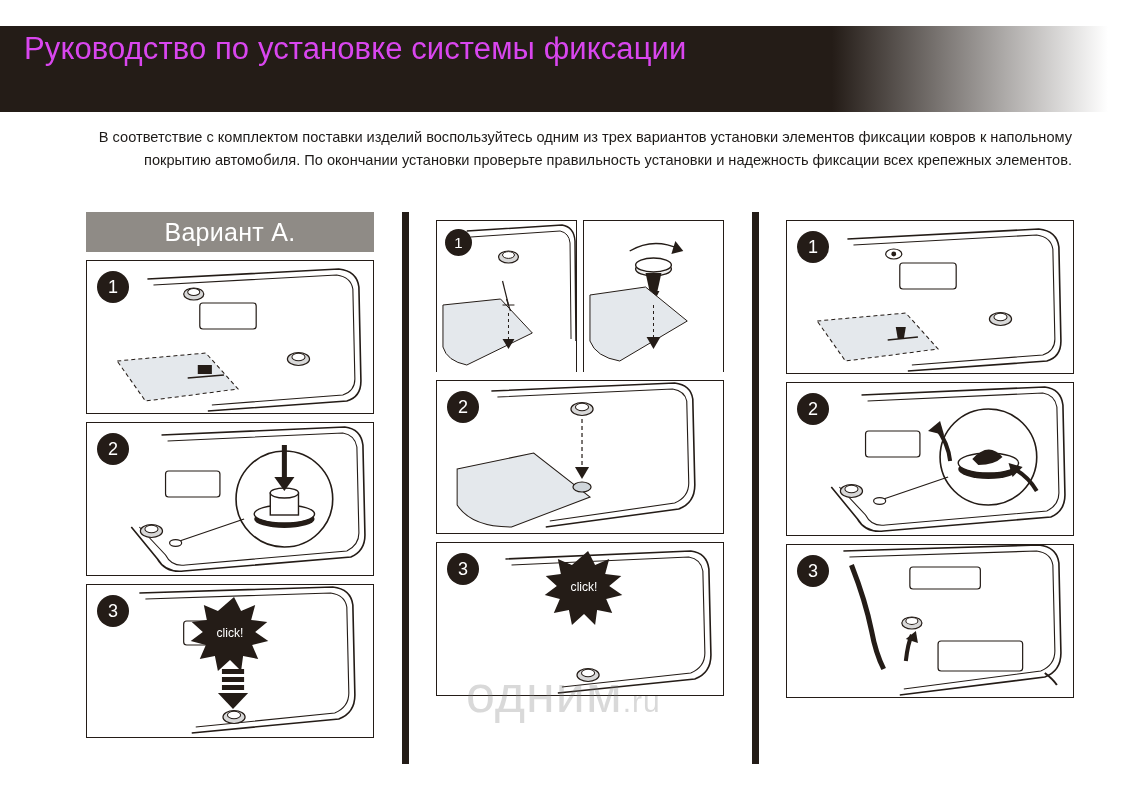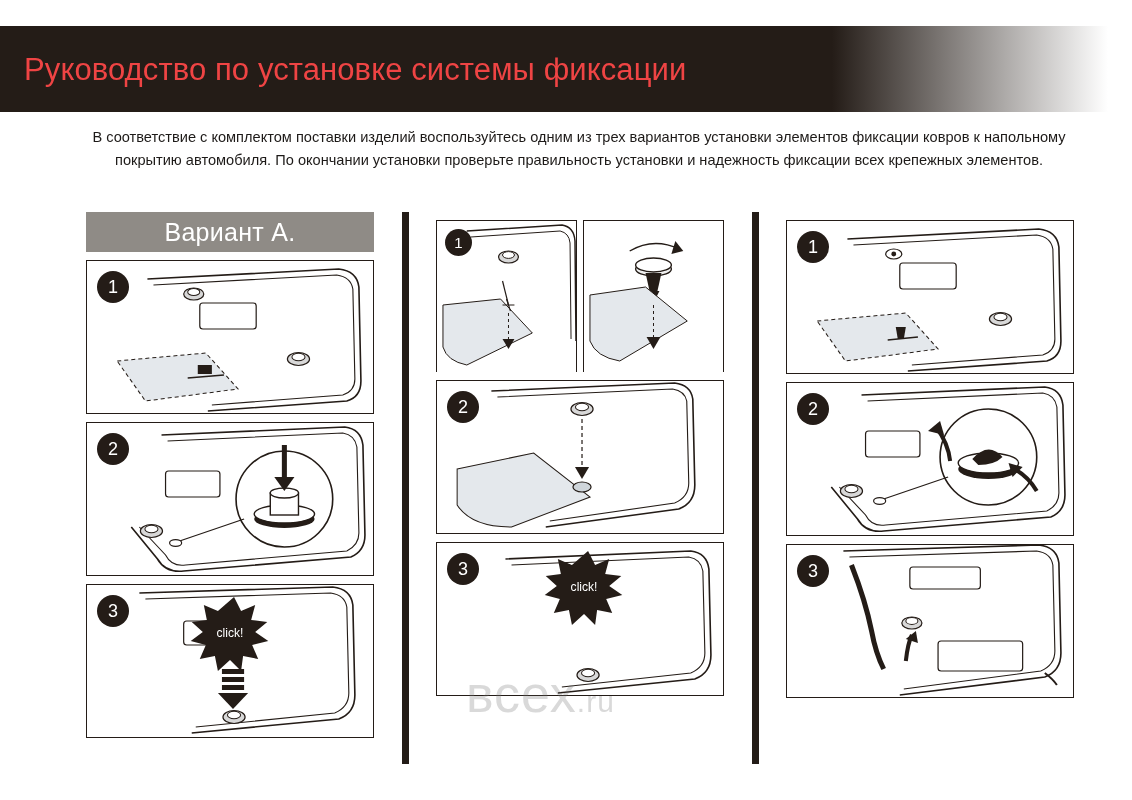--- a/index.html
+++ b/index.html
@@ -21,22 +21,22 @@
     left: 0;
     top: 26px;
     width: 1132px;
     height: 86px;
     background: #241c17;
     overflow: hidden;
   }
   .banner-title {
     position: absolute;
     left: 24px;
-    top: 26px;
-    color: #ef4444;
+    top: 5px;
+    color: #d946ef;
     font-size: 31px;
     font-weight: normal;
     letter-spacing: 0.1px;
     white-space: nowrap;
   }
   .banner-fade {
     position: absolute;
     right: 0;
     top: 0;
     width: 300px;
@@ -46,21 +46,21 @@
 
   
   .intro {
     position: absolute;
     left: 86px;
     top: 126px;
     width: 986px;
     font-size: 14.6px;
     line-height: 23px;
     color: #1d1a18;
-    text-align: center;
+    text-align: right;
   }
 
   
   .columns {
     position: absolute;
     left: 86px;
     top: 212px;
     width: 996px;
     height: 552px;
     display: flex;
@@ -353,14 +353,14 @@
         <path d="M118 116 Q120 98 124 90" fill="none" stroke="#241c17" stroke-width="4"></path>
         <path d="M118 94 L128 86 L130 98 Z" fill="#241c17"></path>
         <path d="M256 128 Q264 134 268 140" fill="none" stroke="#241c17" stroke-width="2"></path>
       </svg>
       <div class="step-badge">3</div>
     </div>
   </div>
 </div>
 
 <div class="watermark">
-  <span>всех</span><span class="suffix">.ru</span>
+  <span>одним</span><span class="suffix">.ru</span>
 </div>
 
 </body></html>

